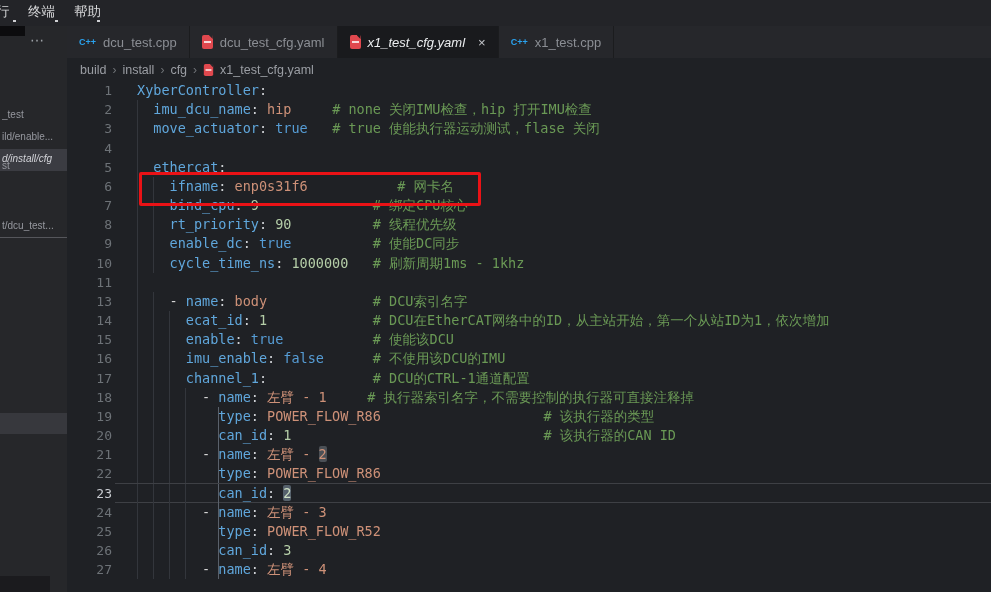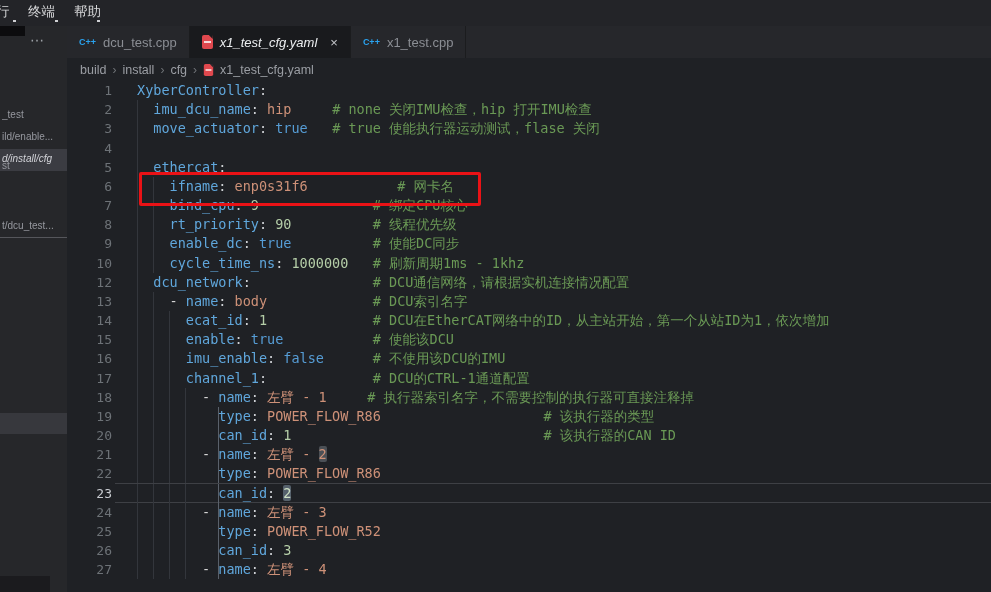--- a/index.html
+++ b/index.html
@@ -95,20 +95,28 @@
     <div class="s-band"></div>
     <div class="s-dark"></div>
   </div>
   <div class="blk"></div>
 
   <div class="tabbar">
     <div class="tab">
       <span class="icon-cpp">C++</span>
       <span>dcu_test.cpp</span>
     </div>
+    <div class="tab">
+      <span class="icon-yaml">
+          <i></i>
+          <b></b>
+          <s></s>
+        </span>
+      <span>dcu_test_cfg.yaml</span>
+    </div>
     <div class="tab active">
       <span class="icon-yaml">
           <i></i>
           <b></b>
           <s></s>
         </span>
       <span>x1_test_cfg.yaml</span>
       <span class="close">×</span>
     </div>
     <div class="tab">
@@ -137,21 +145,21 @@
         <div class="cl"><span class="ln">1</span><span class="code"><span class="tk-key">XyberController</span><span class="tk-punct">:</span></span></div>
         <div class="cl"><span class="gd" style="left: 69.5px;"></span><span class="ln">2</span><span class="code"><span class="tk-ws">  </span><span class="tk-key">imu_dcu_name</span><span class="tk-punct">:</span><span class="tk-ws"> </span><span class="tk-str">hip</span><span class="tk-ws">     </span><span class="tk-com"># none 关闭IMU检查，hip 打开IMU检查</span></span></div>
         <div class="cl"><span class="gd" style="left: 69.5px;"></span><span class="ln">3</span><span class="code"><span class="tk-ws">  </span><span class="tk-key">move_actuator</span><span class="tk-punct">:</span><span class="tk-ws"> </span><span class="tk-bool">true</span><span class="tk-ws">   </span><span class="tk-com"># true 使能执行器运动测试，flase 关闭</span></span></div>
         <div class="cl"><span class="gd" style="left: 69.5px;"></span><span class="ln">4</span><span class="code"></span></div>
         <div class="cl"><span class="gd" style="left: 69.5px;"></span><span class="ln">5</span><span class="code"><span class="tk-ws">  </span><span class="tk-key">ethercat</span><span class="tk-punct">:</span></span></div>
         <div class="cl"><span class="gd" style="left: 69.5px;"></span><span class="gd" style="left: 85.754px;"></span><span class="ln">6</span><span class="code"><span class="tk-ws">    </span><span class="tk-key">ifname</span><span class="tk-punct">:</span><span class="tk-ws"> </span><span class="tk-str">enp0s31f6</span><span class="tk-ws">           </span><span class="tk-com"># 网卡名</span></span></div>
         <div class="cl"><span class="gd" style="left: 69.5px;"></span><span class="gd" style="left: 85.754px;"></span><span class="ln">7</span><span class="code"><span class="tk-ws">    </span><span class="tk-key">bind_cpu</span><span class="tk-punct">:</span><span class="tk-ws"> </span><span class="tk-num">9</span><span class="tk-ws">              </span><span class="tk-com"># 绑定CPU核心</span></span></div>
         <div class="cl"><span class="gd" style="left: 69.5px;"></span><span class="gd" style="left: 85.754px;"></span><span class="ln">8</span><span class="code"><span class="tk-ws">    </span><span class="tk-key">rt_priority</span><span class="tk-punct">:</span><span class="tk-ws"> </span><span class="tk-num">90</span><span class="tk-ws">          </span><span class="tk-com"># 线程优先级</span></span></div>
         <div class="cl"><span class="gd" style="left: 69.5px;"></span><span class="gd" style="left: 85.754px;"></span><span class="ln">9</span><span class="code"><span class="tk-ws">    </span><span class="tk-key">enable_dc</span><span class="tk-punct">:</span><span class="tk-ws"> </span><span class="tk-bool">true</span><span class="tk-ws">          </span><span class="tk-com"># 使能DC同步</span></span></div>
         <div class="cl"><span class="gd" style="left: 69.5px;"></span><span class="gd" style="left: 85.754px;"></span><span class="ln">10</span><span class="code"><span class="tk-ws">    </span><span class="tk-key">cycle_time_ns</span><span class="tk-punct">:</span><span class="tk-ws"> </span><span class="tk-num">1000000</span><span class="tk-ws">   </span><span class="tk-com"># 刷新周期1ms - 1khz</span></span></div>
-        <div class="cl"><span class="gd" style="left: 69.5px;"></span><span class="ln">12</span><span class="code"><span class="tk-ws">  </span><span class="tk-key">dcu_network</span><span class="tk-punct">:</span><span class="tk-ws">               </span><span class="tk-com"># DCU通信网络，请根据实机连接情况配置</span></span></div>
+        <div class="cl"><span class="gd" style="left: 69.5px;"></span><span class="ln">11</span><span class="code"></span></div>
         <div class="cl"><span class="gd" style="left: 69.5px;"></span><span class="gd" style="left: 85.754px;"></span><span class="ln">13</span><span class="code"><span class="tk-ws">    </span><span class="tk-dash">-</span><span class="tk-ws"> </span><span class="tk-key">name</span><span class="tk-punct">:</span><span class="tk-ws"> </span><span class="tk-str">body</span><span class="tk-ws">             </span><span class="tk-com"># DCU索引名字</span></span></div>
         <div class="cl"><span class="gd" style="left: 69.5px;"></span><span class="gd" style="left: 85.754px;"></span><span class="gd" style="left: 102.008px;"></span><span class="ln">14</span><span class="code"><span class="tk-ws">      </span><span class="tk-key">ecat_id</span><span class="tk-punct">:</span><span class="tk-ws"> </span><span class="tk-num">1</span><span class="tk-ws">             </span><span class="tk-com"># DCU在EtherCAT网络中的ID，从主站开始，第一个从站ID为1，依次增加</span></span></div>
         <div class="cl"><span class="gd" style="left: 69.5px;"></span><span class="gd" style="left: 85.754px;"></span><span class="gd" style="left: 102.008px;"></span><span class="ln">15</span><span class="code"><span class="tk-ws">      </span><span class="tk-key">enable</span><span class="tk-punct">:</span><span class="tk-ws"> </span><span class="tk-bool">true</span><span class="tk-ws">           </span><span class="tk-com"># 使能该DCU</span></span></div>
         <div class="cl"><span class="gd" style="left: 69.5px;"></span><span class="gd" style="left: 85.754px;"></span><span class="gd" style="left: 102.008px;"></span><span class="ln">16</span><span class="code"><span class="tk-ws">      </span><span class="tk-key">imu_enable</span><span class="tk-punct">:</span><span class="tk-ws"> </span><span class="tk-bool">false</span><span class="tk-ws">      </span><span class="tk-com"># 不使用该DCU的IMU</span></span></div>
         <div class="cl"><span class="gd" style="left: 69.5px;"></span><span class="gd" style="left: 85.754px;"></span><span class="gd" style="left: 102.008px;"></span><span class="ln">17</span><span class="code"><span class="tk-ws">      </span><span class="tk-key">channel_1</span><span class="tk-punct">:</span><span class="tk-ws">             </span><span class="tk-com"># DCU的CTRL-1通道配置</span></span></div>
         <div class="cl"><span class="gd" style="left: 69.5px;"></span><span class="gd" style="left: 85.754px;"></span><span class="gd" style="left: 102.008px;"></span><span class="gd" style="left: 118.262px;"></span><span class="ln">18</span><span class="code"><span class="tk-ws">        </span><span class="tk-dash">-</span><span class="tk-ws"> </span><span class="tk-key">name</span><span class="tk-punct">:</span><span class="tk-ws"> </span><span class="tk-str">左臂 - 1</span><span class="tk-ws">     </span><span class="tk-com"># 执行器索引名字，不需要控制的执行器可直接注释掉</span></span></div>
         <div class="cl"><span class="gd" style="left: 69.5px;"></span><span class="gd" style="left: 85.754px;"></span><span class="gd" style="left: 102.008px;"></span><span class="gd" style="left: 118.262px;"></span><span class="gd a" style="left: 150.77px;"></span><span class="ln">19</span><span class="code"><span class="tk-ws">          </span><span class="tk-key">type</span><span class="tk-punct">:</span><span class="tk-ws"> </span><span class="tk-str">POWER_FLOW_R86</span><span class="tk-ws">                    </span><span class="tk-com"># 该执行器的类型</span></span></div>
         <div class="cl"><span class="gd" style="left: 69.5px;"></span><span class="gd" style="left: 85.754px;"></span><span class="gd" style="left: 102.008px;"></span><span class="gd" style="left: 118.262px;"></span><span class="gd a" style="left: 150.77px;"></span><span class="ln">20</span><span class="code"><span class="tk-ws">          </span><span class="tk-key">can_id</span><span class="tk-punct">:</span><span class="tk-ws"> </span><span class="tk-num">1</span><span class="tk-ws">                               </span><span class="tk-com"># 该执行器的CAN ID</span></span></div>
         <div class="cl"><span class="gd" style="left: 69.5px;"></span><span class="gd" style="left: 85.754px;"></span><span class="gd" style="left: 102.008px;"></span><span class="gd" style="left: 118.262px;"></span><span class="gd a" style="left: 150.77px;"></span><span class="ln">21</span><span class="code"><span class="tk-ws">        </span><span class="tk-dash">-</span><span class="tk-ws"> </span><span class="tk-key">name</span><span class="tk-punct">:</span><span class="tk-ws"> </span><span class="tk-str">左臂 - </span><span class="tk-str-occ">2</span></span></div>
         <div class="cl"><span class="gd" style="left: 69.5px;"></span><span class="gd" style="left: 85.754px;"></span><span class="gd" style="left: 102.008px;"></span><span class="gd" style="left: 118.262px;"></span><span class="gd a" style="left: 150.77px;"></span><span class="ln">22</span><span class="code"><span class="tk-ws">          </span><span class="tk-key">type</span><span class="tk-punct">:</span><span class="tk-ws"> </span><span class="tk-str">POWER_FLOW_R86</span></span></div>

